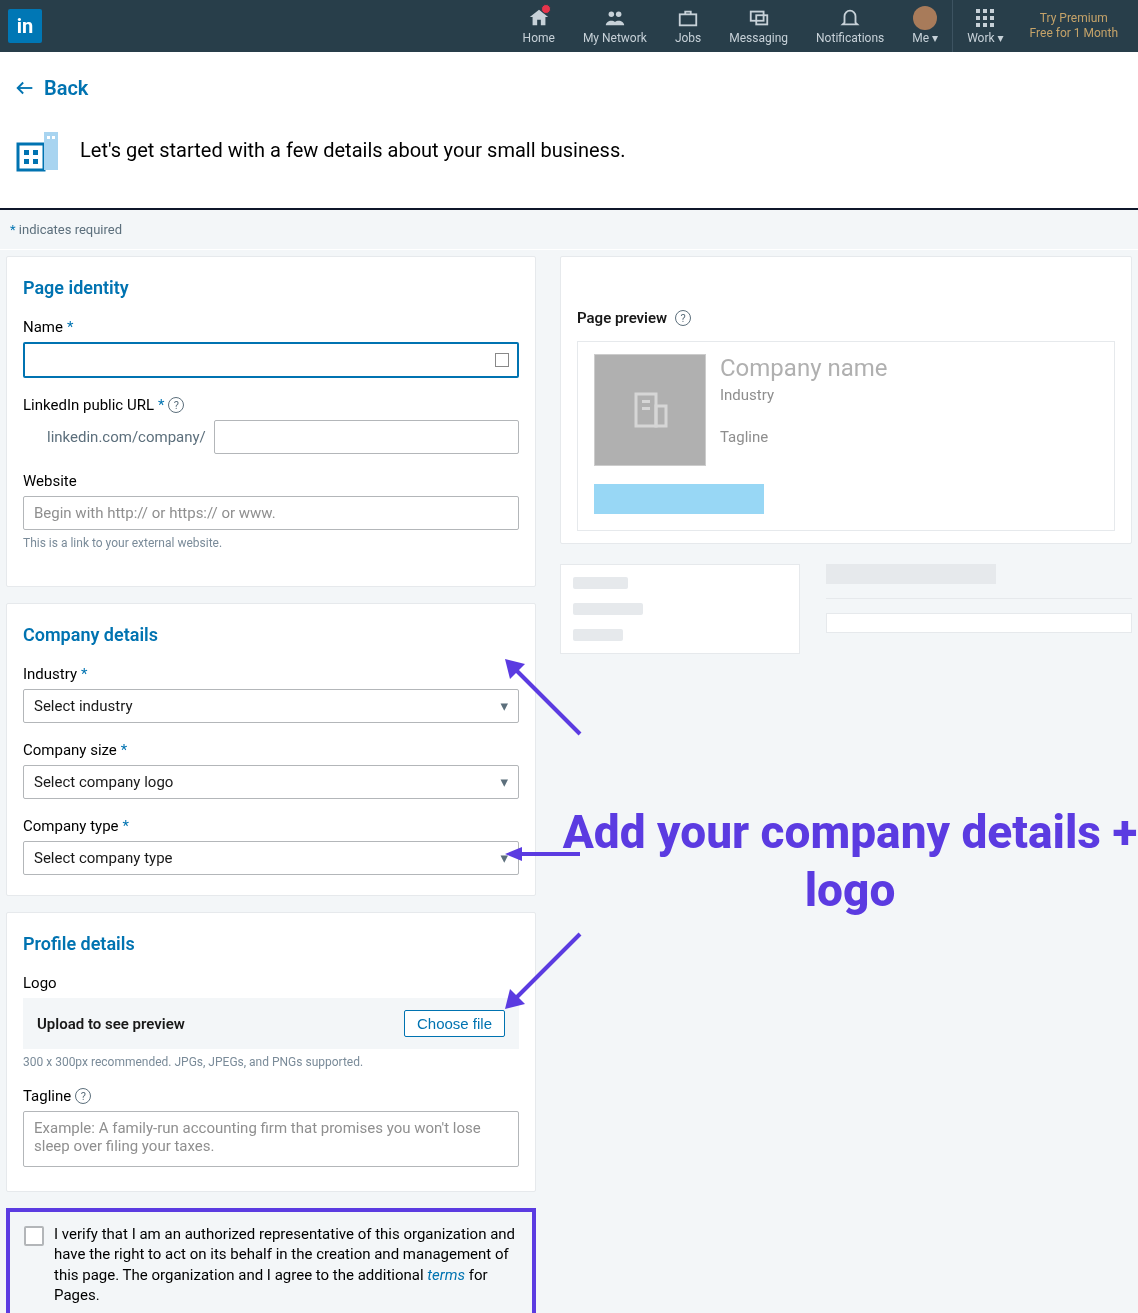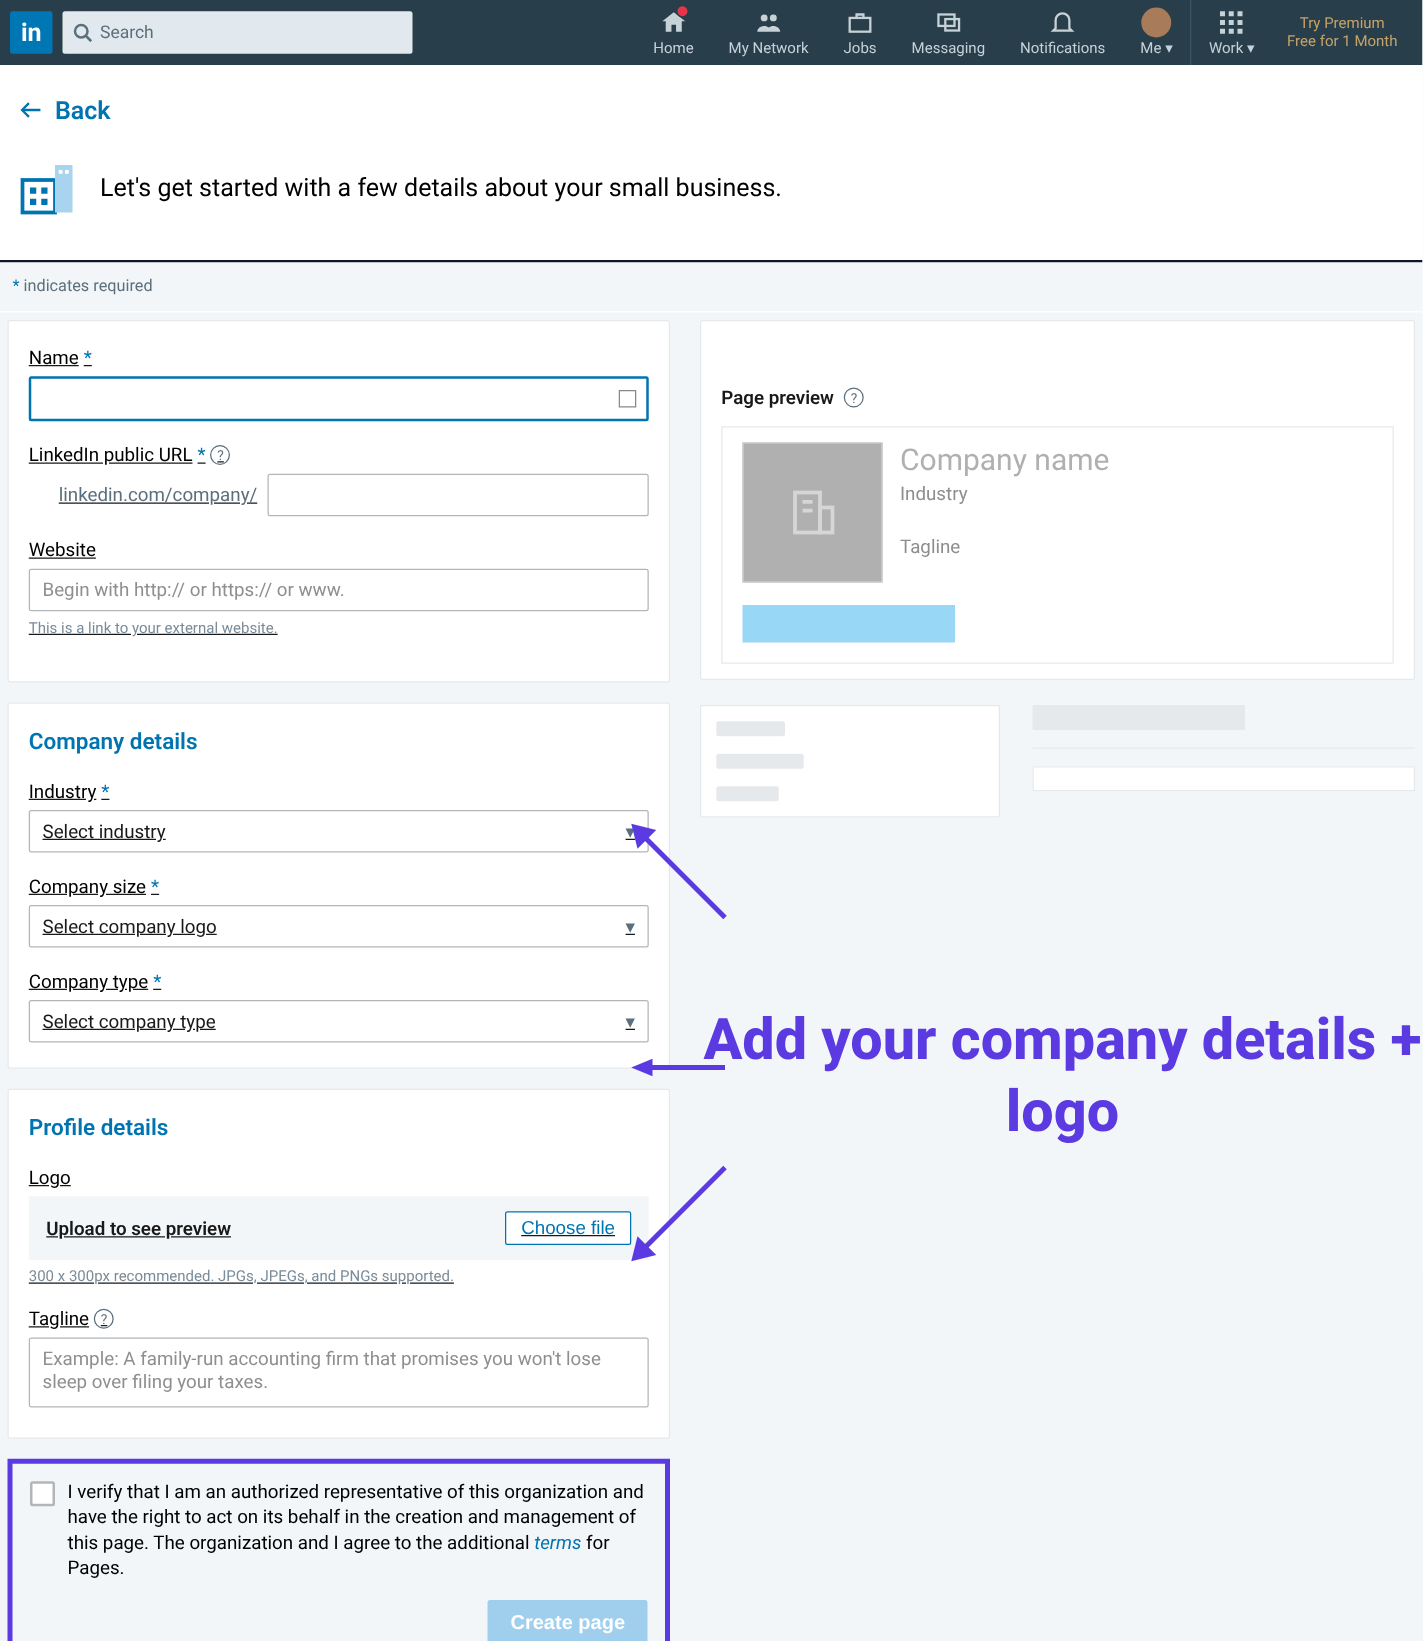--- a/index.html
+++ b/index.html
@@ -33,21 +33,21 @@
   
   .req-note { background: #f3f6f8; padding: 12px 10px; font-size: 13px; color: #5c6f7c; border-bottom: 1px solid #fff; }
   .req-note .star { color: #0073b1; }
 
   
   .form-area { background: #f3f6f8; padding: 6px; display: flex; gap: 24px; align-items: flex-start; }
   .left-col { flex: 0 0 530px; display: flex; flex-direction: column; gap: 16px; }
   .card { background: #fff; border: 1px solid #e6e9ec; border-radius: 2px; padding: 20px 16px; }
   .card-title { color: #0073b1; font-size: 18px; font-weight: 600; margin-bottom: 20px; }
 
-  .field { margin-bottom: 18px; text-decoration: underline; }
+  .field { margin-bottom: 18px; }
   .field-label { font-size: 15px; color: #000; margin-bottom: 6px; display: flex; align-items: center; gap: 4px; }
   .star { color: #0073b1; }
   .help-icon { width: 16px; height: 16px; border: 1px solid #5c6f7c; border-radius: 50%; display: inline-flex; align-items: center; justify-content: center; font-size: 11px; color: #5c6f7c; }
   input[type=text], textarea, .select-box { width: 100%; border: 1px solid #b3b6b9; border-radius: 2px; font-size: 15px; padding: 7px 10px; font-family: inherit; background: #fff; }
   .name-input { border: 2px solid #0073b1 !important; position: relative; }
   .input-icon-right { position: absolute; right: 10px; top: 50%; transform: translateY(-50%); width: 14px; height: 14px; border: 1px solid #888; }
   .rel-wrap { position: relative; }
   .url-row { display: flex; align-items: center; gap: 8px; }
   .url-prefix { font-size: 15px; color: #5c6f7c; margin-left: 24px; }
   .url-row input { flex: 1; }
@@ -99,27 +99,20 @@
   
   .annotation { position: absolute; left: 540px; top: 595px; width: 580px; pointer-events: none; }
   .annotation-text { color: #5b3be1; font-size: 46px; font-weight: 800; text-align: center; line-height: 1.25; margin-top: 90px; }
   .arrow-svg { position: absolute; }
 </style>
 </head>
 <body>
 
 <div class="nav">
   <div class="nav-logo">in</div>
-  <div class="nav-search">
-    <svg width="16" height="16" viewBox="0 0 16 16">
-        <circle cx="7" cy="7" r="5" fill="none" stroke="#5c6f7c" stroke-width="2"></circle>
-        <line x1="11" y1="11" x2="15" y2="15" stroke="#5c6f7c" stroke-width="2"></line>
-      </svg>
-    <span>Search</span>
-  </div>
   <div class="nav-spacer"></div>
   <div class="nav-items">
     <div class="nav-item">
       <span class="badge"></span>
       <span class="icon">
           <svg width="22" height="22" viewBox="0 0 24 24" fill="#c7d1d8">
             <path d="M12 3l10 8h-3v9h-5v-6h-4v6H5v-9H2z"></path>
           </svg>
         </span>
       <span class="label">Home</span>
@@ -215,20 +208,21 @@
 </div>
 
 <div class="req-note">
   <span class="star">*</span> <span>indicates required</span>
 </div>
 
 <div class="form-area">
   <div class="left-col">
 
     <div class="card">
+      <div class="card-title">Page identity</div>
 
       <div class="field">
         <div class="field-label">
             <span>Name</span> 
             <span class="star">*</span>
           </div>
         <div class="rel-wrap">
           <input type="text" class="name-input" style="">
           <span class="input-icon-right"></span>
         </div>

